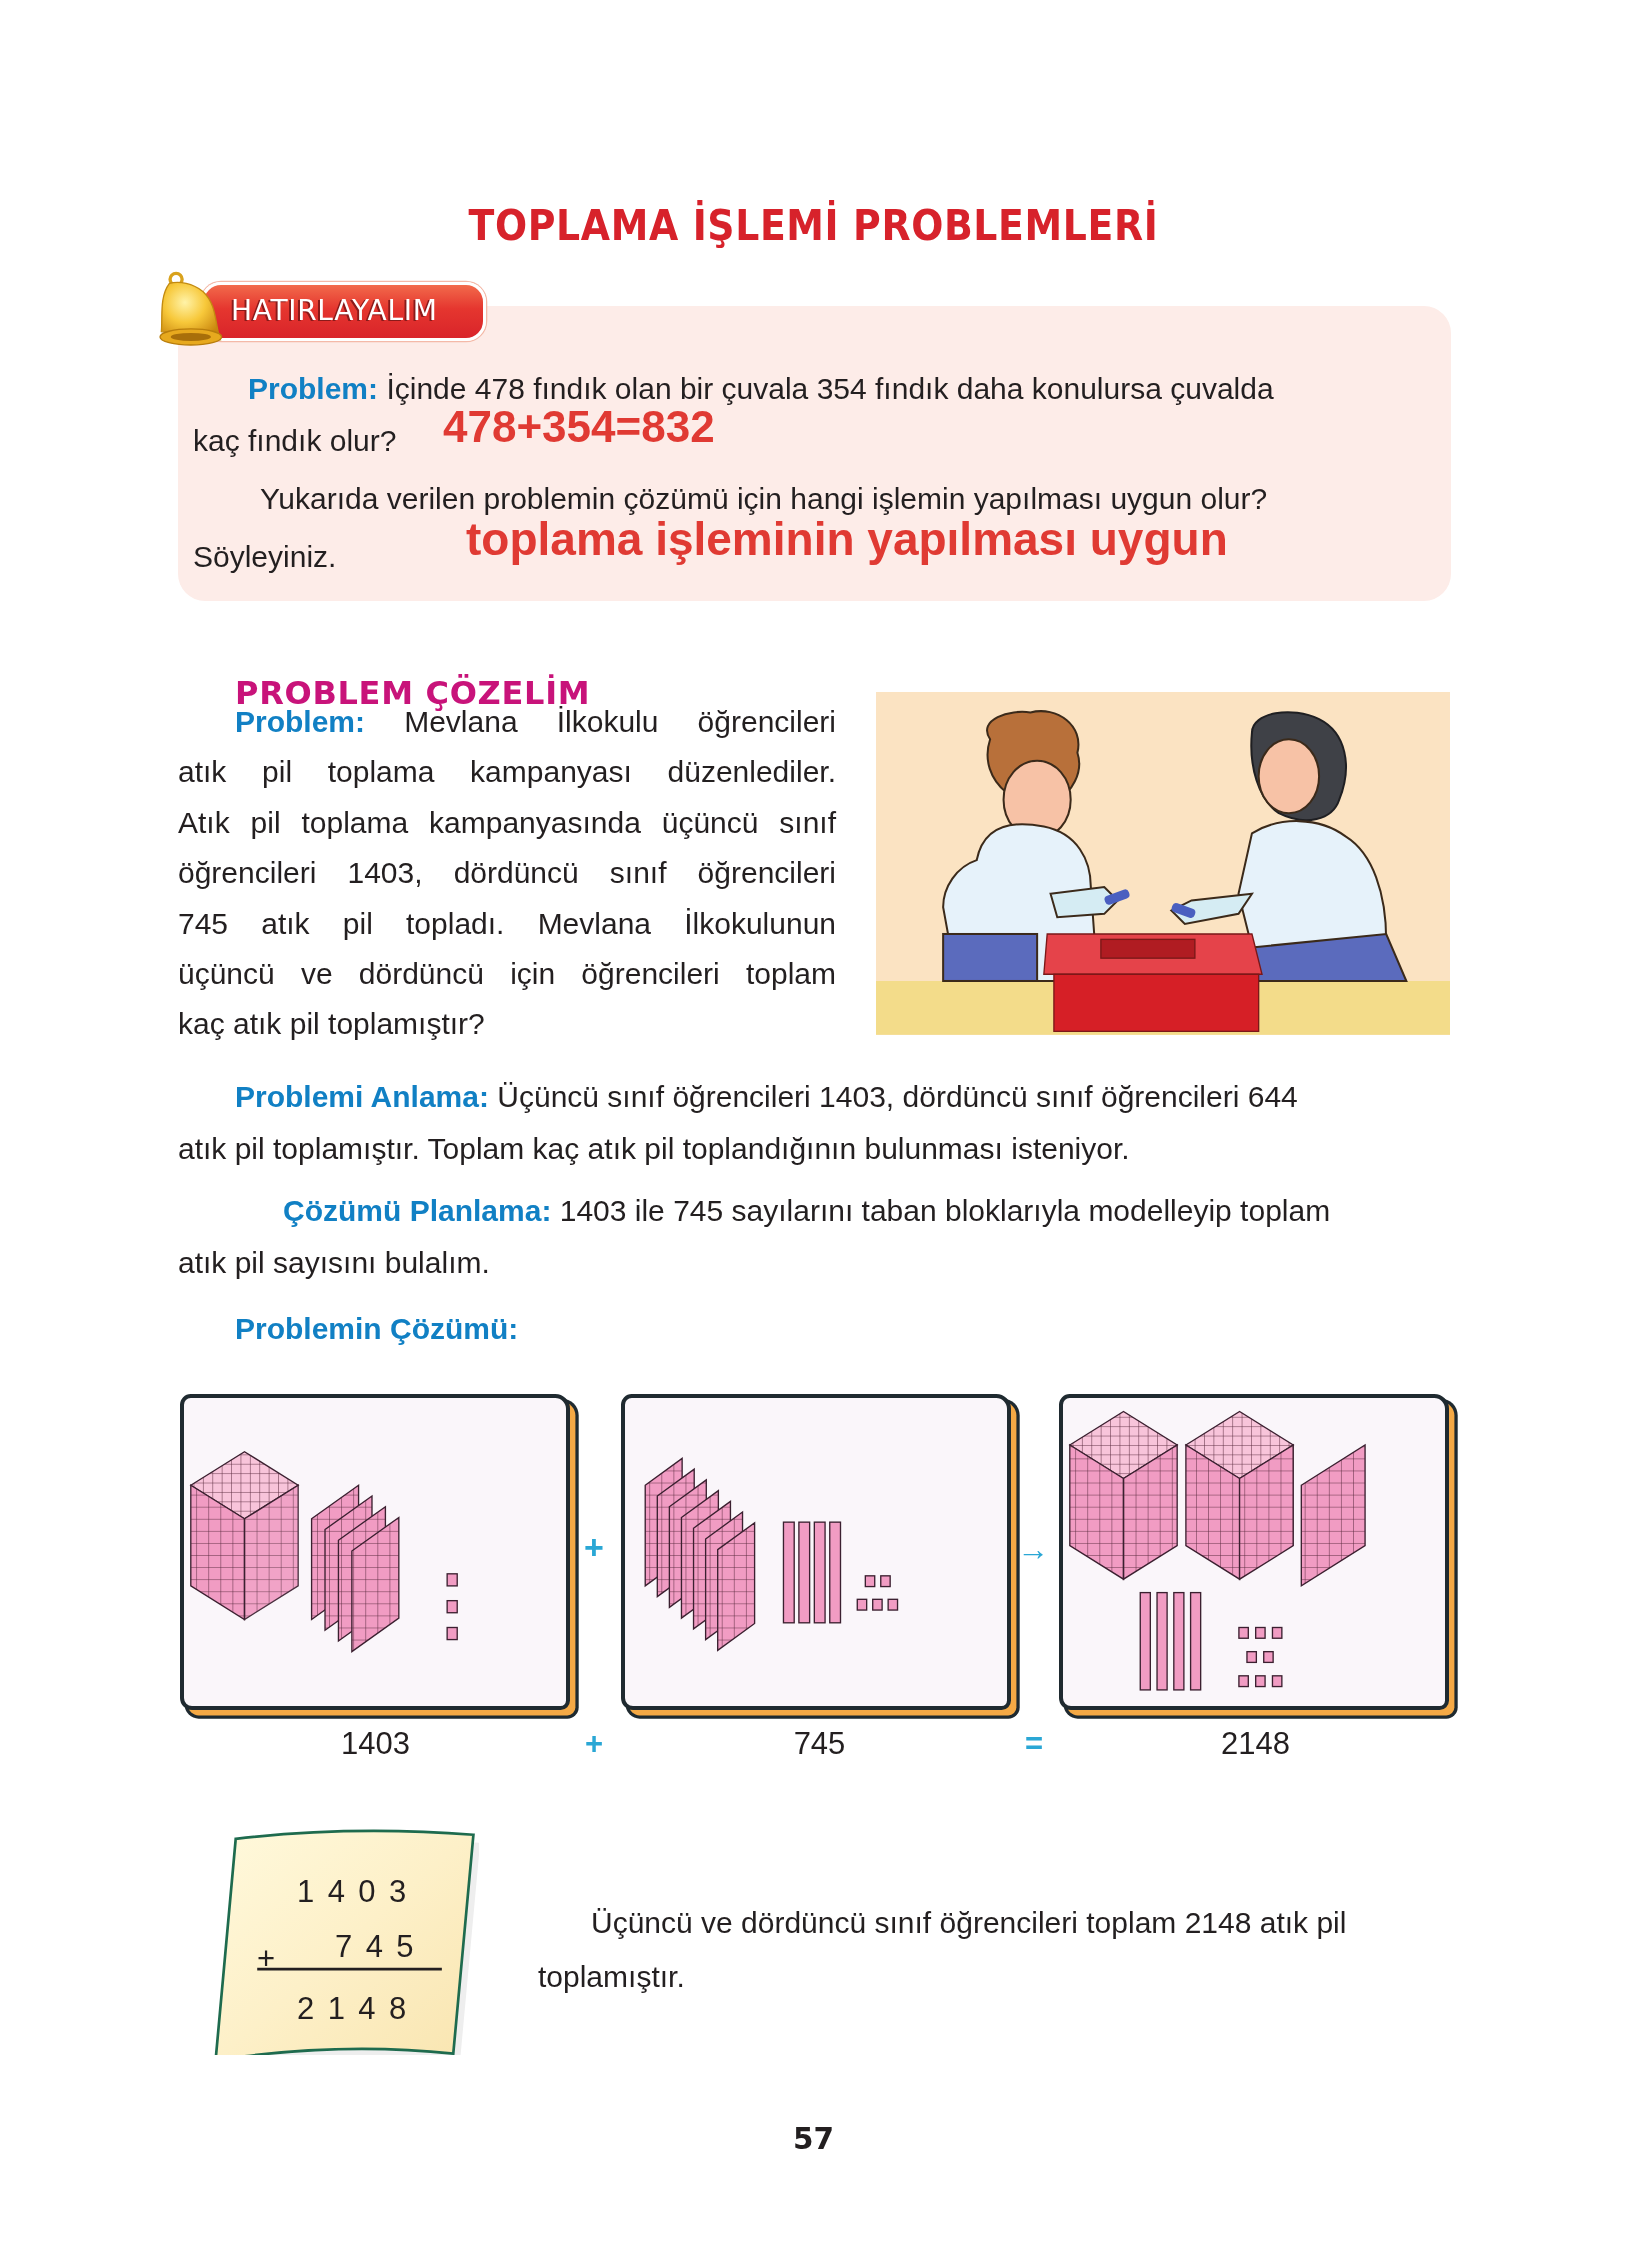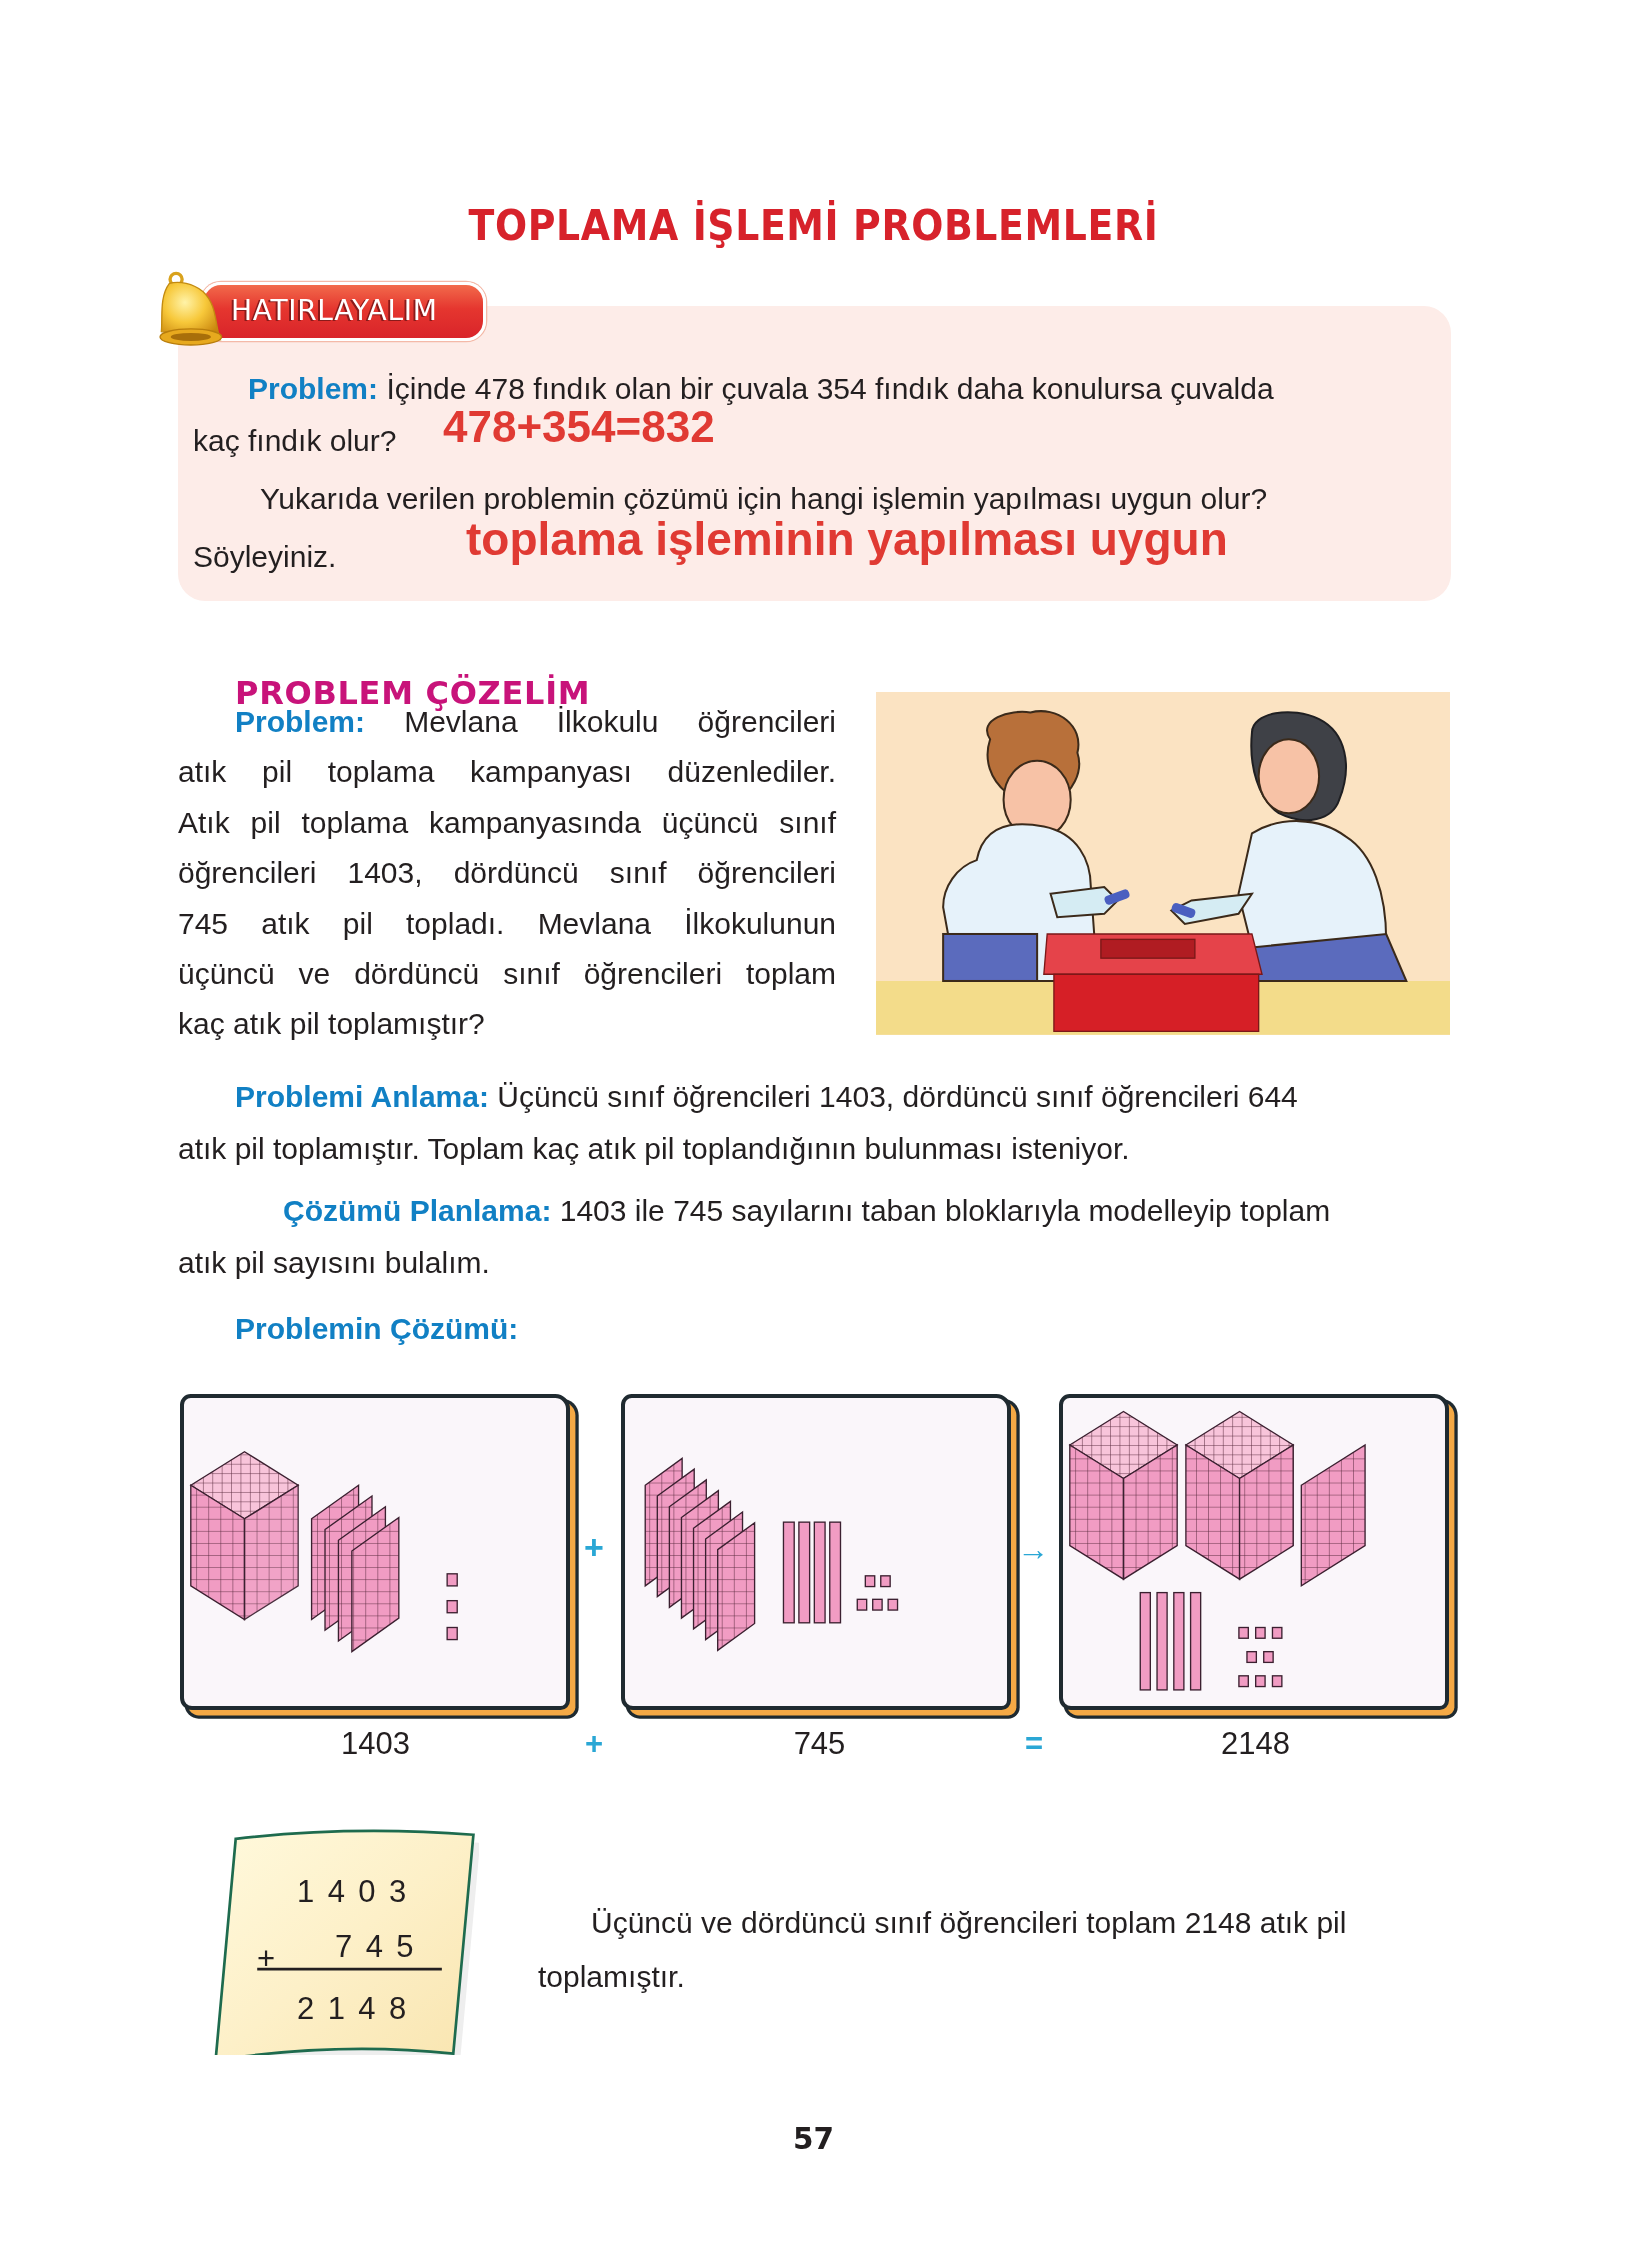--- a/index.html
+++ b/index.html
@@ -115,21 +115,21 @@
 <div class="abs body-text" style="left:235px; top:697px; width:601px; line-height:50px;">
   <div class="justify" style="padding-left:0;">
     <span class="blue">Problem:</span>
     <span>Mevlana İlkokulu öğrencileri</span>
   </div>
 </div>
 <div class="abs body-text justify" style="left:178px; top:747px; width:658px; line-height:50px;">atık pil toplama kampanyası düzenlediler.</div>
 <div class="abs body-text justify" style="left:178px; top:798px; width:658px; line-height:50px;">Atık pil toplama kampanyasında üçüncü sınıf</div>
 <div class="abs body-text justify" style="left:178px; top:848px; width:658px; line-height:50px;">öğrencileri 1403, dördüncü sınıf öğrencileri</div>
 <div class="abs body-text justify" style="left:178px; top:899px; width:658px; line-height:50px;">745 atık pil topladı. Mevlana İlkokulunun</div>
-<div class="abs body-text justify" style="left:178px; top:949px; width:658px; line-height:50px;">üçüncü ve dördüncü sınıf öğrencileri toplam</div>
+<div class="abs body-text justify" style="left:178px; top:949px; width:658px; line-height:50px;">üçüncü ve dördüncü için öğrencileri toplam</div>
 <div class="abs body-text" style="left:178px; top:999px; line-height:50px;">kaç atık pil toplamıştır?</div>
 
 <div class="illustration">
   <svg width="574" height="343" viewBox="0 0 855 510">
     <rect x="0" y="0" width="855" height="430" fill="#fbe3c2"></rect>
     <polygon points="0,430 855,430 855,510 0,510" fill="#f3dc8a"></polygon>
 
     <path d="M170 70 C 150 40, 200 25, 230 30 C 270 20, 310 50, 300 90 C 310 120, 290 150, 270 160 L 195 150 C 170 130, 160 100, 170 70 Z" fill="#b8703a" stroke="#3b2a1a" stroke-width="3"></path>
     <ellipse cx="240" cy="160" rx="50" ry="58" fill="#f7c2a6" stroke="#3b2a1a" stroke-width="3"></ellipse>
     <path d="M150 250 C 160 200, 200 190, 250 200 C 300 210, 320 250, 320 290 L 330 430 L 120 430 L 100 320 C 100 290, 120 260, 150 250 Z" fill="#e6f2fa" stroke="#3b2a1a" stroke-width="3"></path>

